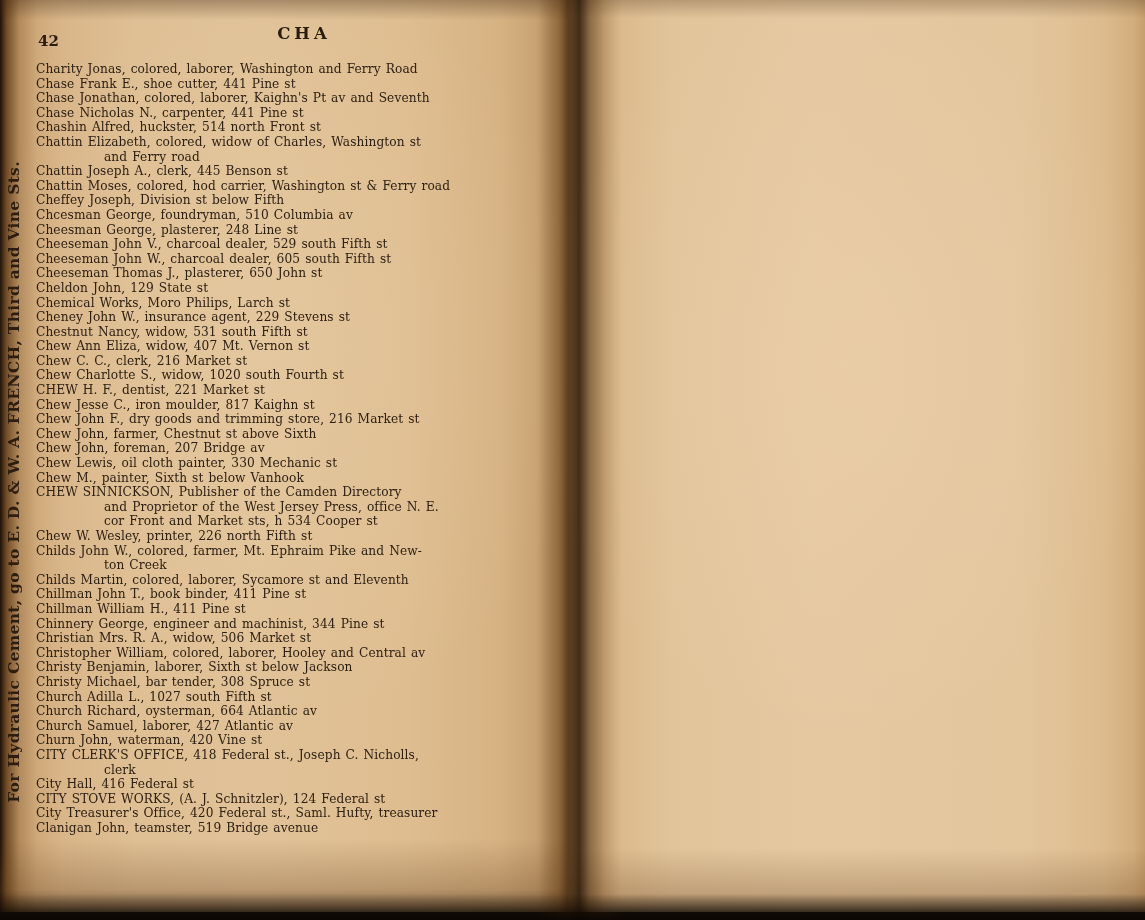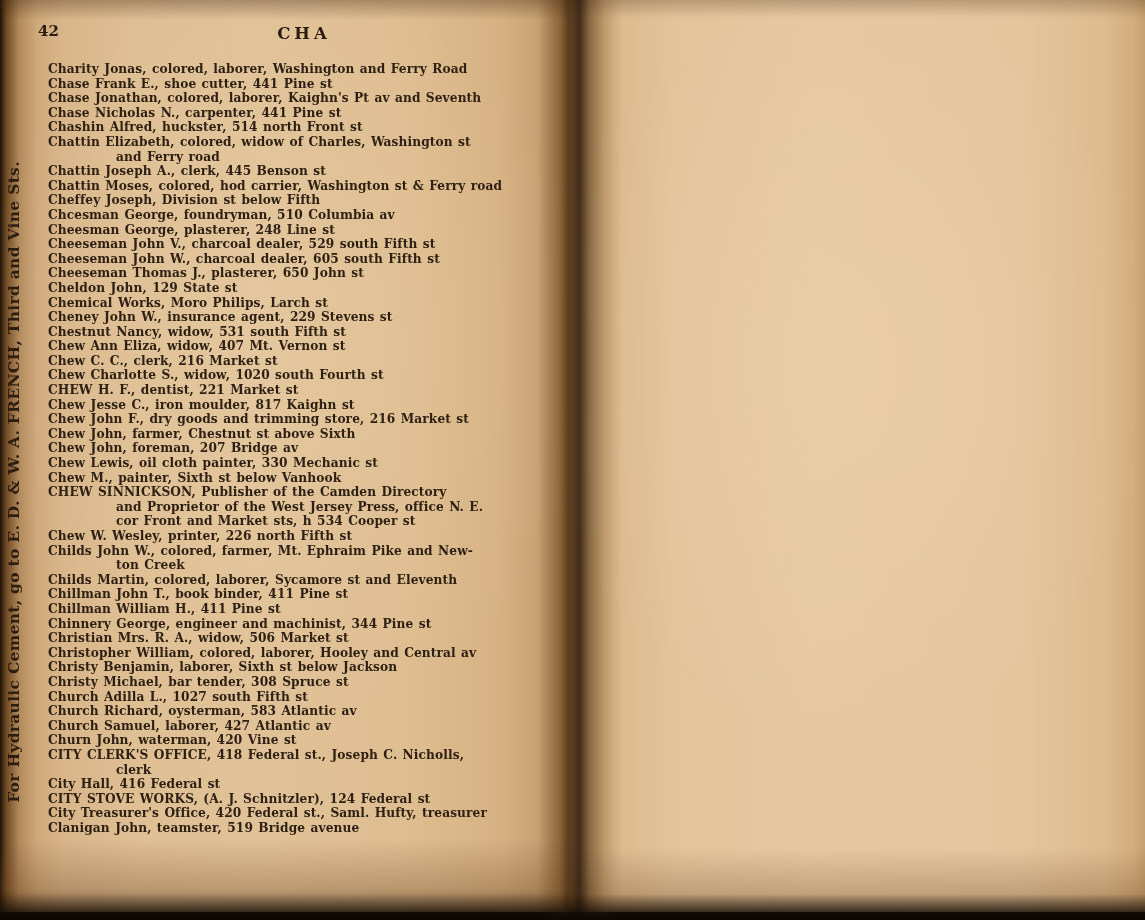--- a/index.html
+++ b/index.html
@@ -27,25 +27,25 @@
     position:absolute;top:0;left:536px;width:86px;height:920px;pointer-events:none;
     background:linear-gradient(90deg,
       rgba(80,50,20,0) 0%, rgba(80,50,20,.30) 26%, rgba(46,26,9,.62) 42%,
       rgba(30,16,5,.78) 50%, rgba(60,36,15,.45) 62%, rgba(110,75,38,.22) 80%, rgba(110,75,38,0) 100%);
   }
   .bottom-shadow{
     position:absolute;left:0;bottom:0;width:1145px;height:26px;pointer-events:none;
     background:linear-gradient(180deg, rgba(20,12,5,0) 0%, rgba(20,12,5,.35) 45%, rgba(10,6,2,.9) 100%);
   }
   .ink{color:#2e2013;}
-  .pagenum{position:absolute;font-size:15px;font-weight:700;color:#2a1d10;}
+  .pagenum{position:absolute;font-size:15px;font-weight:700;color:#2a1d10;margin-top:10px;}
   .pagenum-left{left:38px;top:22px;}
   .header{position:absolute;font-weight:700;font-size:16.5px;letter-spacing:4px;color:#291c0f;text-align:center;padding-left:20px;}
   .header-left{left:0;top:24px;width:568px;}
-  .entries{position:absolute;font-weight:700;word-spacing:1px;letter-spacing:.1px;margin-left:12px;}
+  .entries{position:absolute;font-weight:400;word-spacing:1px;letter-spacing:.1px;}
   .entries-left{left:36px;top:62px;width:540px;font-size:12.2px;line-height:14.6px;}
   .entry{padding-left:68px;text-indent:-68px;white-space:pre-wrap;}
   .footer{position:absolute;font-weight:700;font-size:16.5px;color:#2b1e10;letter-spacing:.3px;text-align:center;}
   .footer-left{left:0;top:924px;width:568px;}
   .margin-ad-left{
     position:absolute;top:856px;left:4px;width:748px;
     transform:rotate(-90deg);transform-origin:0 0;
     text-align:center;font-size:15.5px;font-weight:700;color:#2b1d0f;letter-spacing:.3px;white-space:nowrap;
   }
 </style>
@@ -95,21 +95,21 @@
 ton Creek</div>
         <div class="entry">Childs Martin, colored, laborer, Sycamore st and Eleventh</div>
         <div class="entry">Chillman John T., book binder, 411 Pine st</div>
         <div class="entry">Chillman William H., 411 Pine st</div>
         <div class="entry">Chinnery George, engineer and machinist, 344 Pine st</div>
         <div class="entry">Christian Mrs. R. A., widow, 506 Market st</div>
         <div class="entry">Christopher William, colored, laborer, Hooley and Central av</div>
         <div class="entry">Christy Benjamin, laborer, Sixth st below Jackson</div>
         <div class="entry">Christy Michael, bar tender, 308 Spruce st</div>
         <div class="entry">Church Adilla L., 1027 south Fifth st</div>
-        <div class="entry">Church Richard, oysterman, 583 Atlantic av</div>
+        <div class="entry">Church Richard, oysterman, 664 Atlantic av</div>
         <div class="entry">Church Samuel, laborer, 427 Atlantic av</div>
         <div class="entry">Churn John, waterman, 420 Vine st</div>
         <div class="entry">CITY CLERK'S OFFICE, 418 Federal st., Joseph C. Nicholls,
 clerk</div>
         <div class="entry">City Hall, 416 Federal st</div>
         <div class="entry">CITY STOVE WORKS, (A. J. Schnitzler), 124 Federal st</div>
         <div class="entry">City Treasurer's Office, 420 Federal st., Saml. Hufty, treasurer</div>
         <div class="entry">Clanigan John, teamster, 519 Bridge avenue</div>
       </div>
     <div class="footer footer-left">Every Garment guaranteed as represented,</div>

